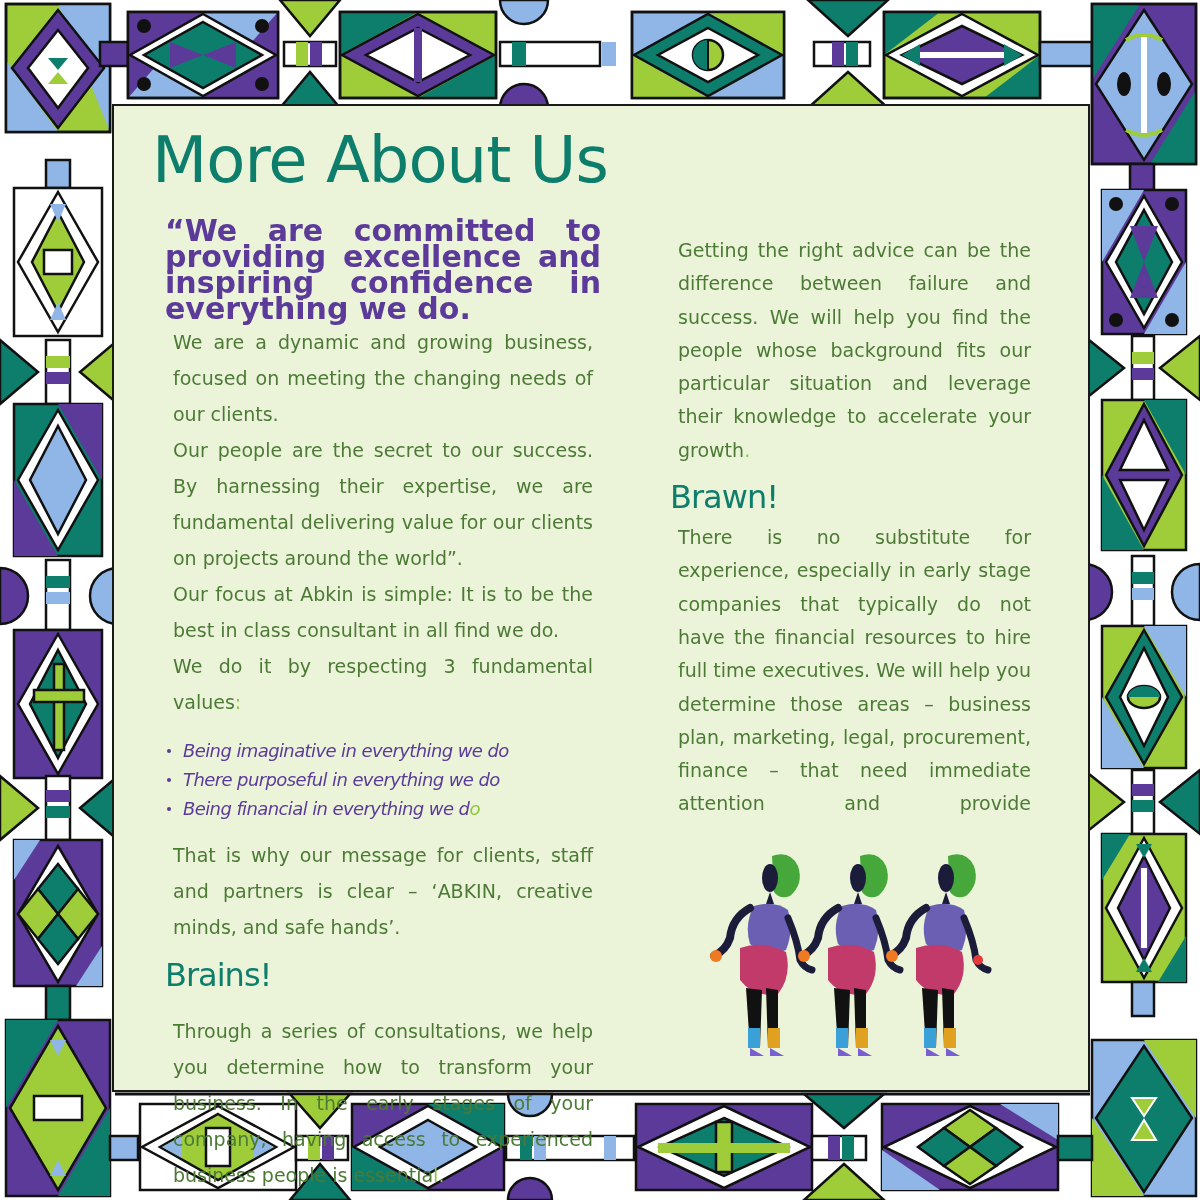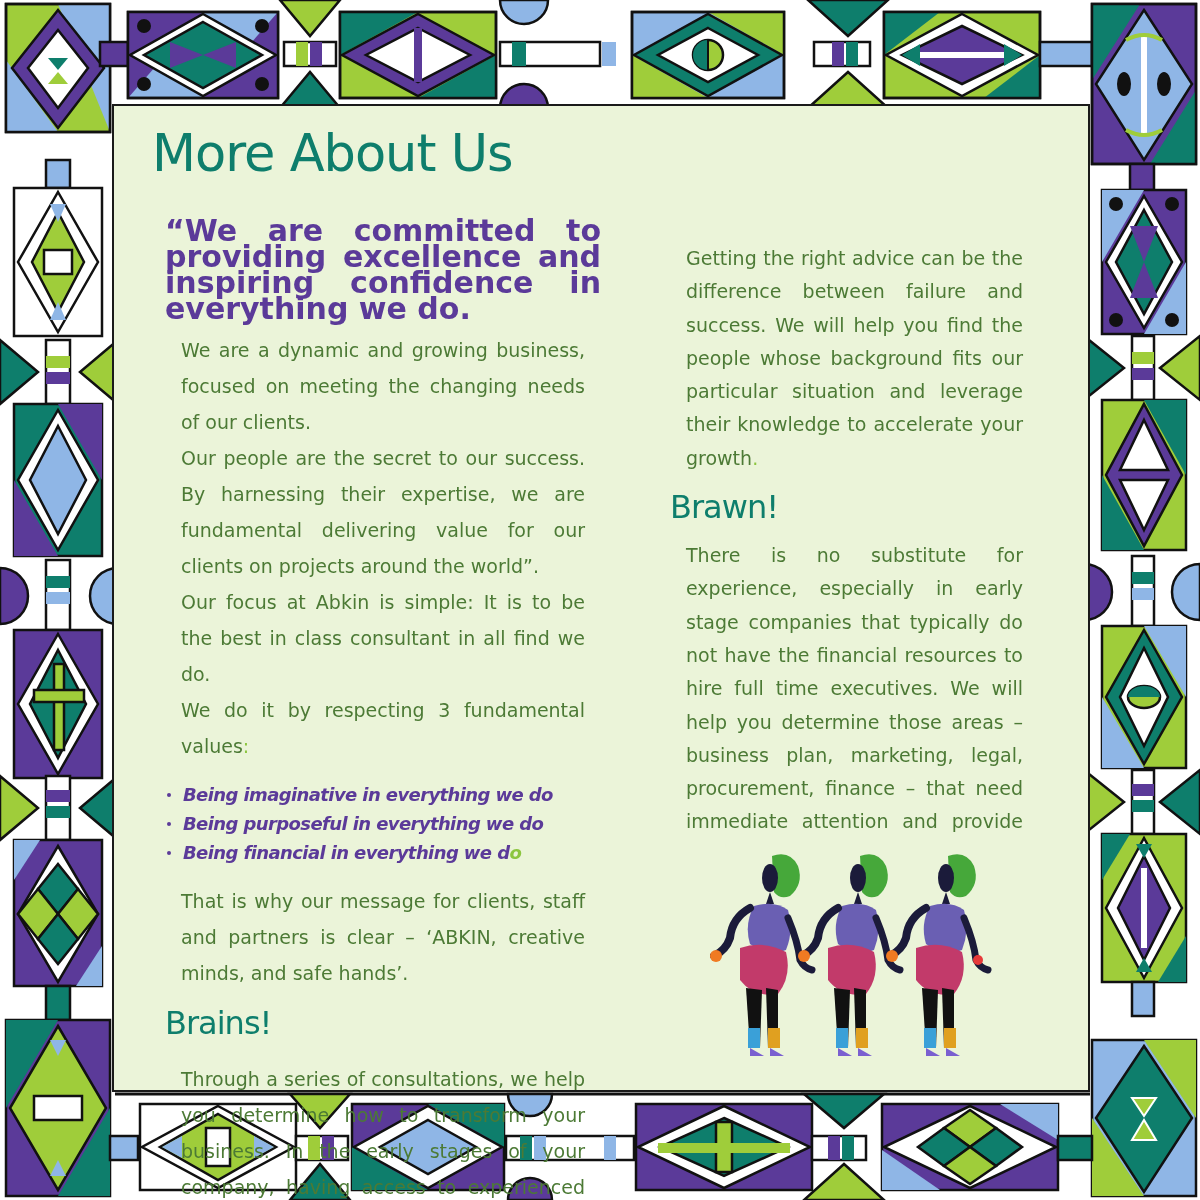--- a/index.html
+++ b/index.html
@@ -1,29 +1,29 @@
 <!DOCTYPE html>
 <html><head>
 <meta charset="utf-8">
 <style>
   html, body { margin:0; padding:0; }
   body { width:1200px; height:1200px; position:relative; overflow:hidden; background:#ffffff; font-family:"DejaVu Sans", sans-serif; }
   .frame { position:absolute; left:0; top:0; width:1200px; height:1200px; background:#fff; }
   .border-svg { position:absolute; left:0; top:0; }
   .panel { position:absolute; left:112px; top:104px; width:978px; height:988px; background:#ebf4d9; border:2px solid #1a1a1a; box-sizing:border-box; }
-  .title { position:absolute; left:152px; top:128px; font-family:"DejaVu Sans", sans-serif; font-size:51px; color:#0e7e6c; letter-spacing:-1px; margin:0; font-weight:normal; line-height:1; }
+  .title { position:absolute; left:152px; top:128px; font-family:"DejaVu Sans", sans-serif; font-size:64px; color:#0e7e6c; letter-spacing:-1px; margin:0; font-weight:normal; line-height:1; }
   .quote { position:absolute; left:165px; top:218px; width:436px; font-family:"DejaVu Sans", sans-serif; font-weight:bold; font-size:30px; line-height:26px; color:#5b3a99; text-align:justify; text-align-last:left; margin:0; }
   .col-left { position:absolute; left:165px; top:316px; width:436px; }
   .col-right { position:absolute; left:670px; top:226px; width:369px; }
-  .body { font-family:"DejaVu Sans", sans-serif; font-size:19px; color:#4c7a35; text-align:justify; margin:16px; }
+  .body { font-family:"DejaVu Sans", sans-serif; font-size:19px; color:#4c7a35; text-align:justify; margin:8px; }
   .col-left .body { line-height:36px; }
   .col-right .body { line-height:33.3px; }
   .pline { display:block; text-align:justify; text-align-last:left; }
   .bullets { list-style:none; margin:16px 0 14px 0; padding:0; }
-  .bullets li { font-family:"DejaVu Sans", sans-serif; font-style:italic; font-weight:bold; font-size:18px; line-height:29px; color:#5b3a99; letter-spacing:-0.6px; display:flex; align-items:center; }
+  .bullets li { font-family:"DejaVu Sans", sans-serif; font-style:italic; font-weight:normal; font-size:18px; line-height:29px; color:#5b3a99; letter-spacing:-0.6px; display:flex; align-items:center; }
   .bullet-dot { display:inline-block; width:4px; height:4px; background:#5b3a99; border-radius:50%; margin:0 12px 0 2px; }
   .accent { color:#8cc63f; }
   .sub { font-family:"DejaVu Sans", sans-serif; font-size:32px; color:#0e7e6c; margin:0; font-weight:normal; line-height:1; letter-spacing:-1px; }
   .dancers { position:absolute; left:710px; top:848px; width:290px; height:230px; }
 </style>
 </head>
 <body>
 
 <div class="frame">
 
@@ -350,21 +350,21 @@
       <span class="pline"><span>We do it by respecting 3 fundamental values</span><span class="accent">:</span></span>
     </p>
 
     <ul class="bullets">
       <li>
           <span class="bullet-dot"></span>
           <span>Being imaginative in everything we do</span>
         </li>
       <li>
           <span class="bullet-dot"></span>
-          <span>Being purposeful in everything we do</span>
+          <span>There purposeful in everything we do</span>
         </li>
       <li>
           <span class="bullet-dot"></span>
           <span>Being financial in everything we d</span>
           <span class="accent">o</span>
         </li>
     </ul>
 
     <p class="body" style="text-align-last:left;">
       <span>That is why our message for clients, staff and partners is clear – ‘ABKIN, creative minds, and safe hands’.</span>

